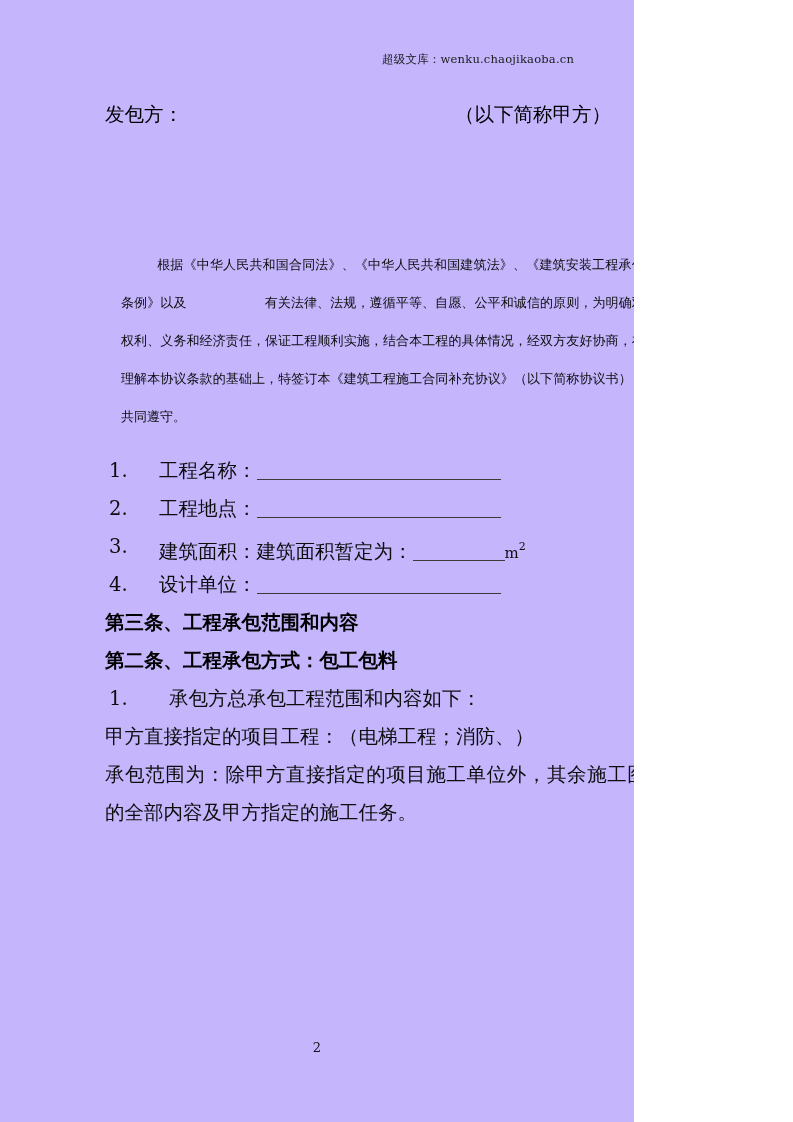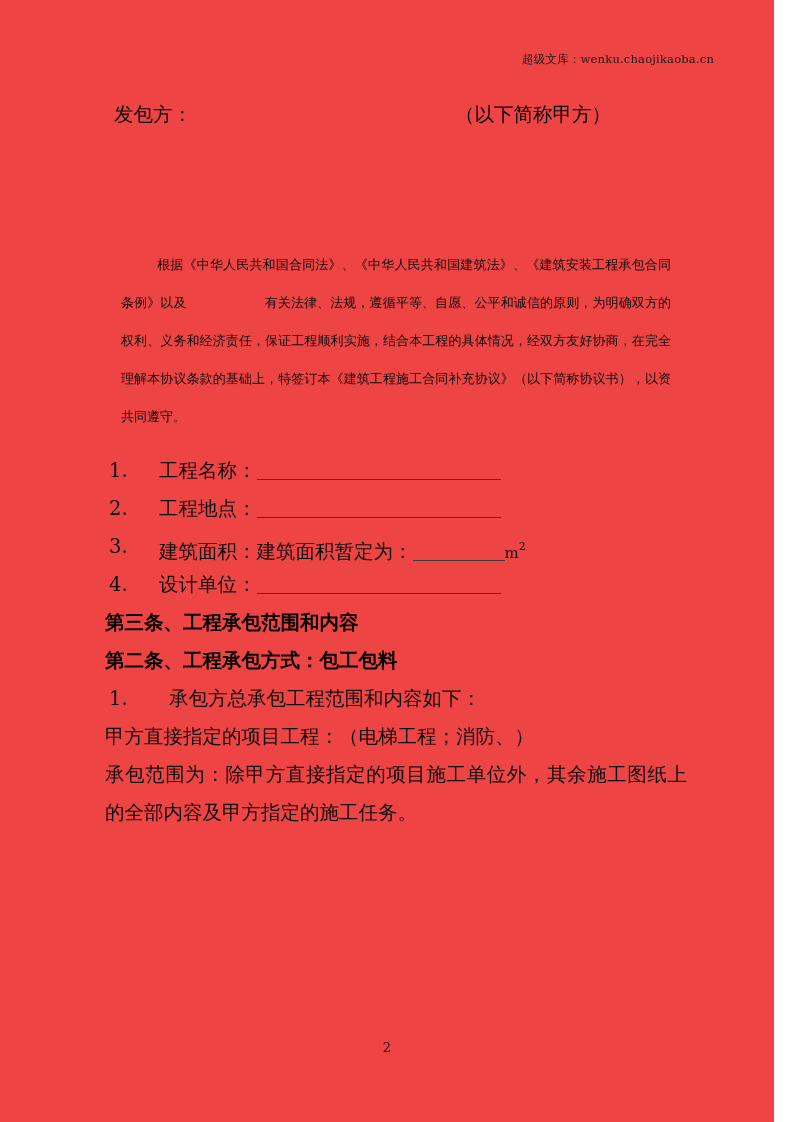--- a/index.html
+++ b/index.html
@@ -7,23 +7,23 @@
     margin: 0;
     padding: 0;
     background: #ffffff;
   }
   body {
     font-family: "DejaVu Serif", "Liberation Serif", serif;
     color: #000000;
   }
   .page {
     position: relative;
-    width: 774px;
+    width: 634px;
     height: 1122px;
-    background: #ef4444;
+    background: #c4b5fd;
     overflow: hidden;
     box-sizing: border-box;
   }
 
   
   .page-header {
     position: absolute;
     top: 52px;
     right: 60px;
     font-family: "DejaVu Serif", "Liberation Serif", serif;
@@ -45,21 +45,20 @@
   .party-row {
     position: relative;
     height: 38px;
     font-size: 19.5px;
     line-height: 38px;
   }
   .party-row .party-label {
     position: absolute;
     left: 0;
     top: 0;
-    margin-left: 9px;
   }
   .party-row .party-note {
     position: absolute;
     left: 350px;
     top: 0;
   }
 
   .spacer-1 { height: 96px; }
 
   

